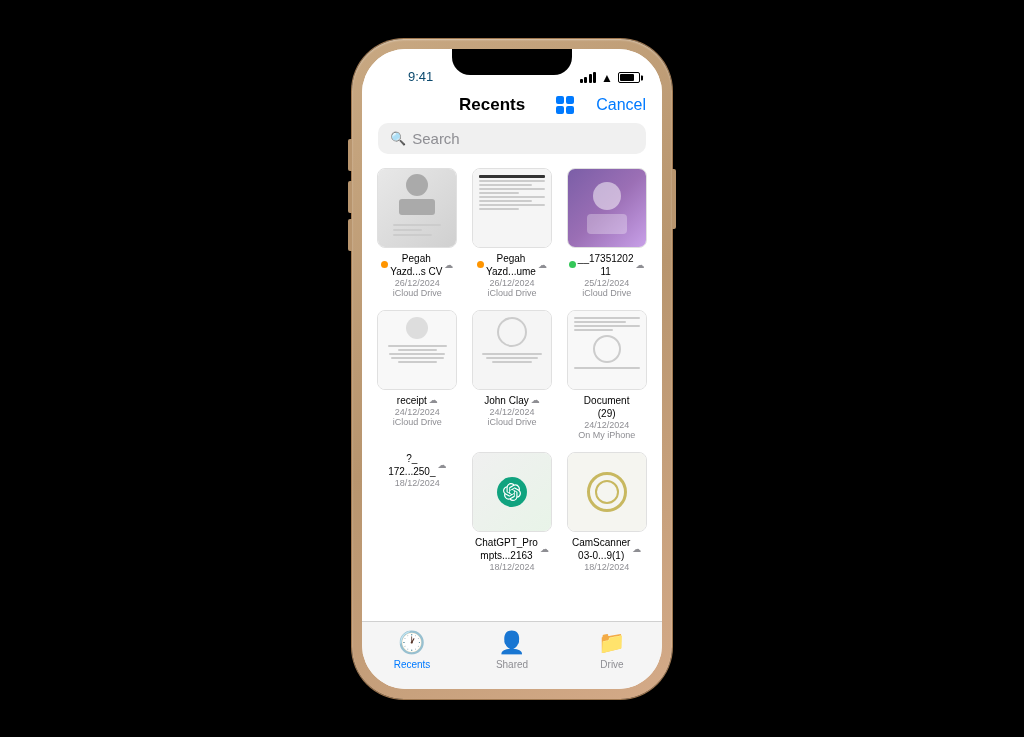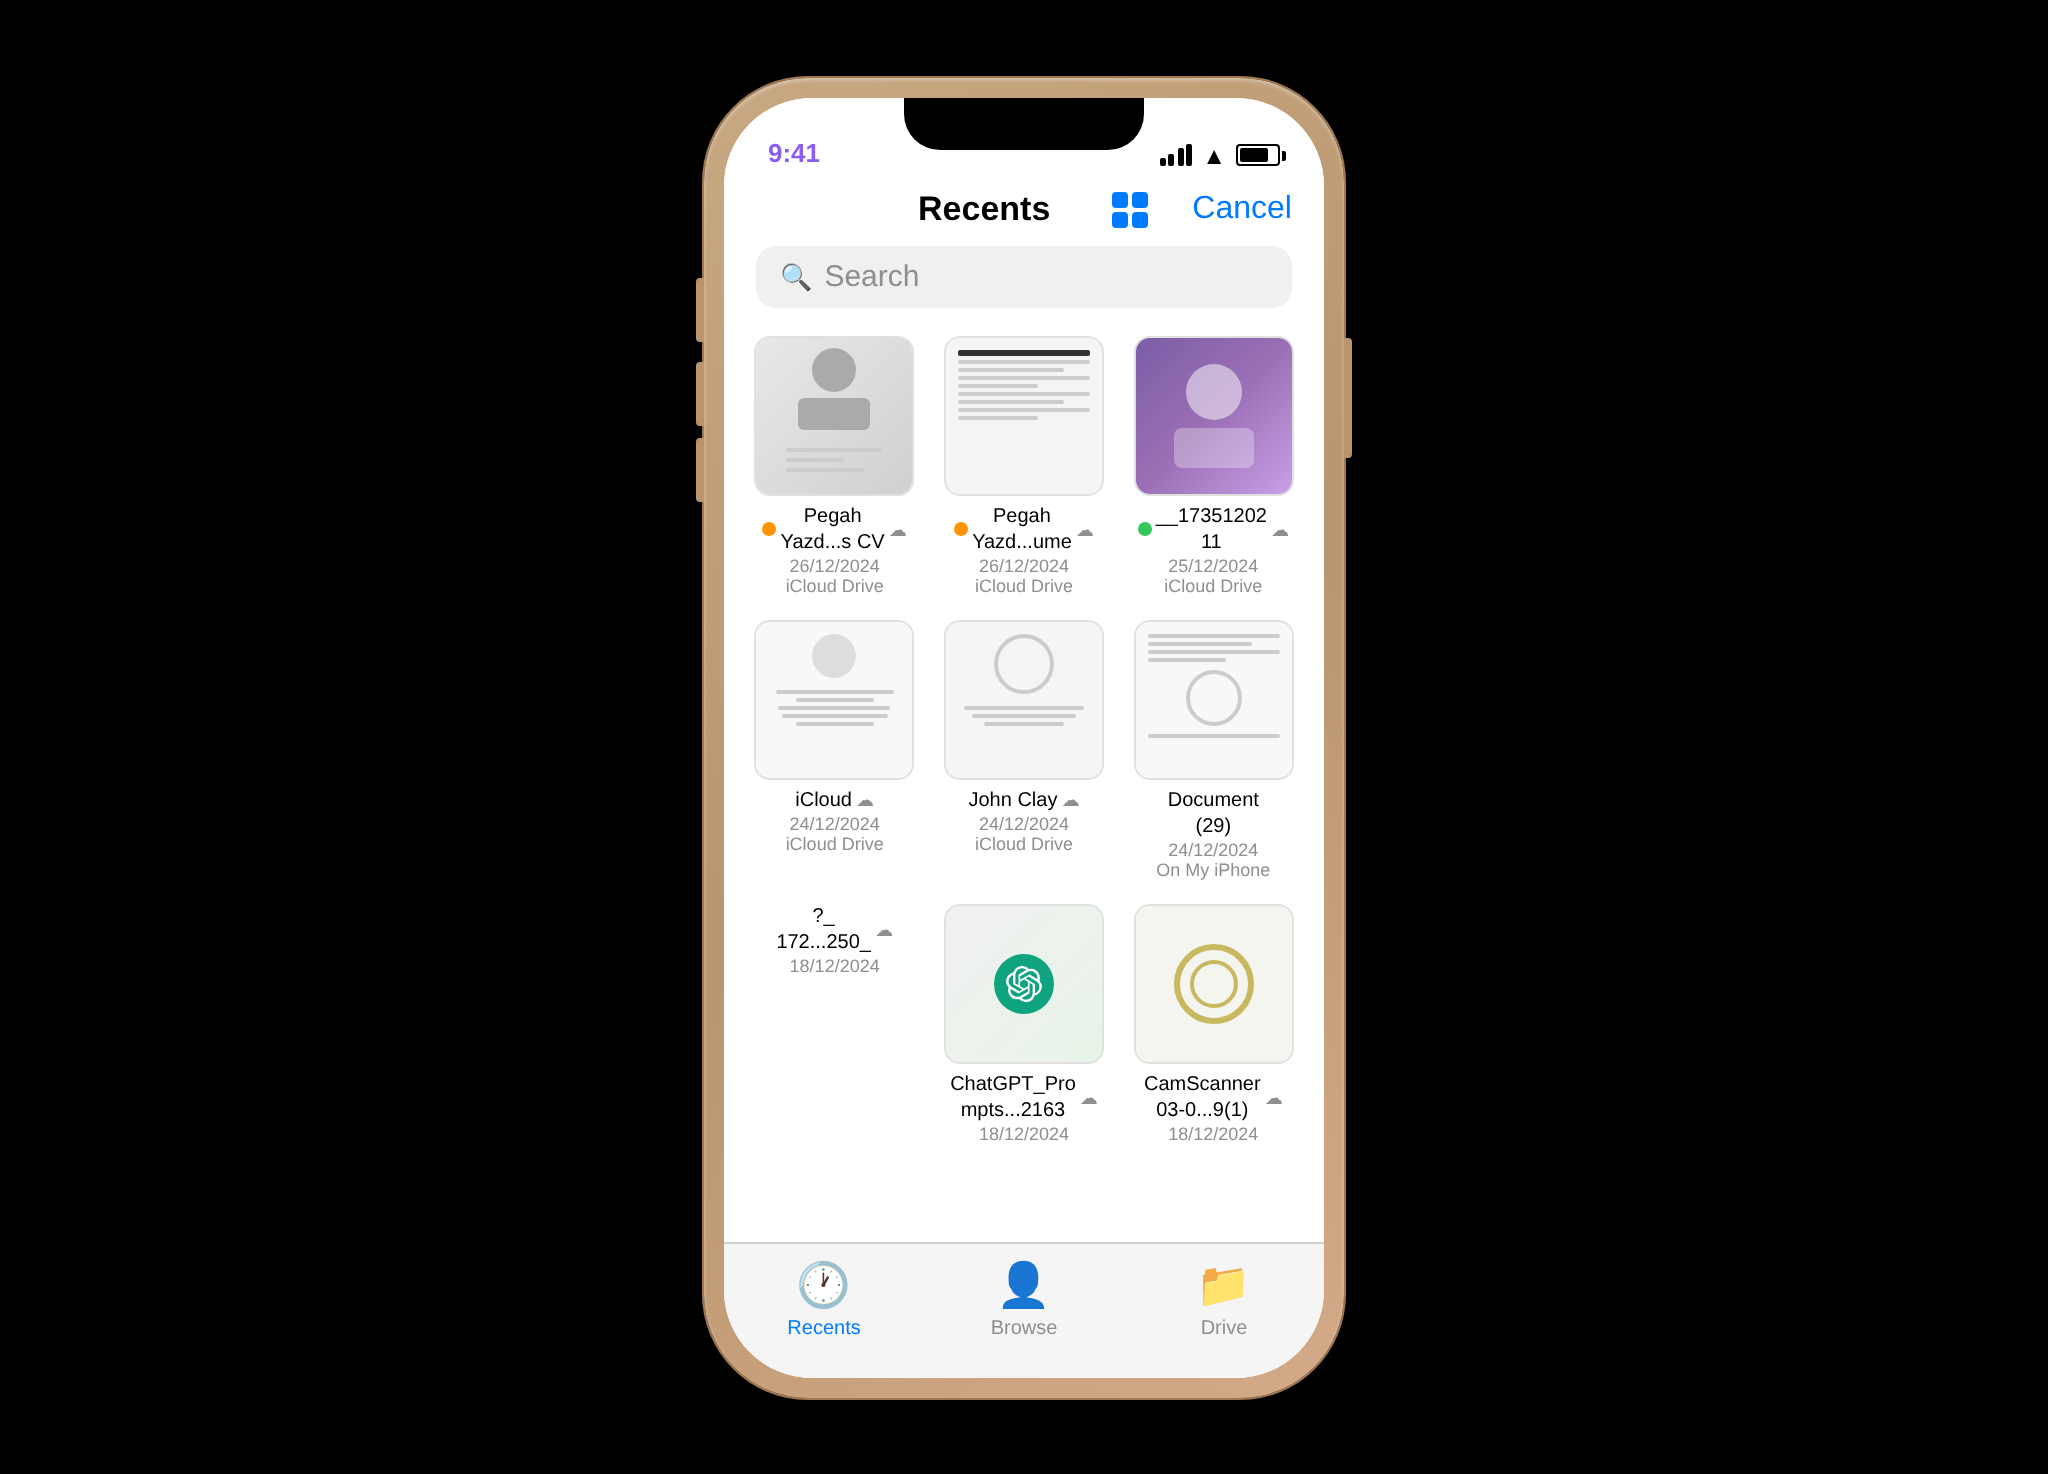--- a/index.html
+++ b/index.html
@@ -78,23 +78,24 @@
       display: flex;
       align-items: flex-end;
       justify-content: space-between;
       padding: 0 22px 6px;
       flex-shrink: 0;
       background: #fff;
       z-index: 5;
     }
     .status-time {
       font-size: 13px;
-      font-weight: 700;
-      color: #8b5cf6;
+      font-weight: 400;
+      color: #0c4a6e;
       padding-bottom: 1px;
+      margin-left: 24px;
     }
     .status-icons {
       display: flex;
       align-items: center;
       gap: 5px;
     }
     .signal-bars {
       display: flex;
       align-items: flex-end;
       gap: 1.5px;
@@ -535,21 +536,21 @@
             <div style="width:100%;height:100%;background:#f8f8f8;display:flex;flex-direction:column;align-items:center;padding:6px;gap:2px;">
               <div style="width:22px;height:22px;border-radius:50%;background:#ddd;margin-bottom:4px;"></div>
               <div class="doc-line" style="width:90%;"></div>
               <div class="doc-line short"></div>
               <div class="doc-line" style="width:85%;"></div>
               <div class="doc-line med"></div>
               <div class="doc-line short"></div>
             </div>
           </div>
           <div class="file-name-row">
-            <span class="file-name">iCloud</span>
+            <span class="file-name">receipt</span>
             <span class="file-cloud">☁</span>
           </div>
           <span class="file-date">24/12/2024</span>
           <span class="file-source">iCloud Drive</span>
         </div>
 
         <div class="file-item">
           <div class="file-thumb">
             <div style="width:100%;height:100%;background:#f5f5f5;display:flex;flex-direction:column;padding:6px;gap:2px;align-items:center;">
               <div style="width:30px;height:30px;border-radius:50%;border:2px solid #ccc;margin-bottom:4px;"></div>
@@ -627,21 +628,21 @@
       </div>
     </div>
 
     <div class="tab-bar">
       <div class="tab-item">
         <span class="tab-icon active">🕐</span>
         <span class="tab-label active">Recents</span>
       </div>
       <div class="tab-item">
         <span class="tab-icon inactive">👤</span>
-        <span class="tab-label inactive">Browse</span>
+        <span class="tab-label inactive">Shared</span>
       </div>
       <div class="tab-item">
         <span class="tab-icon inactive">📁</span>
         <span class="tab-label inactive">Drive</span>
       </div>
     </div>
 
   </div>
 </div>
 

